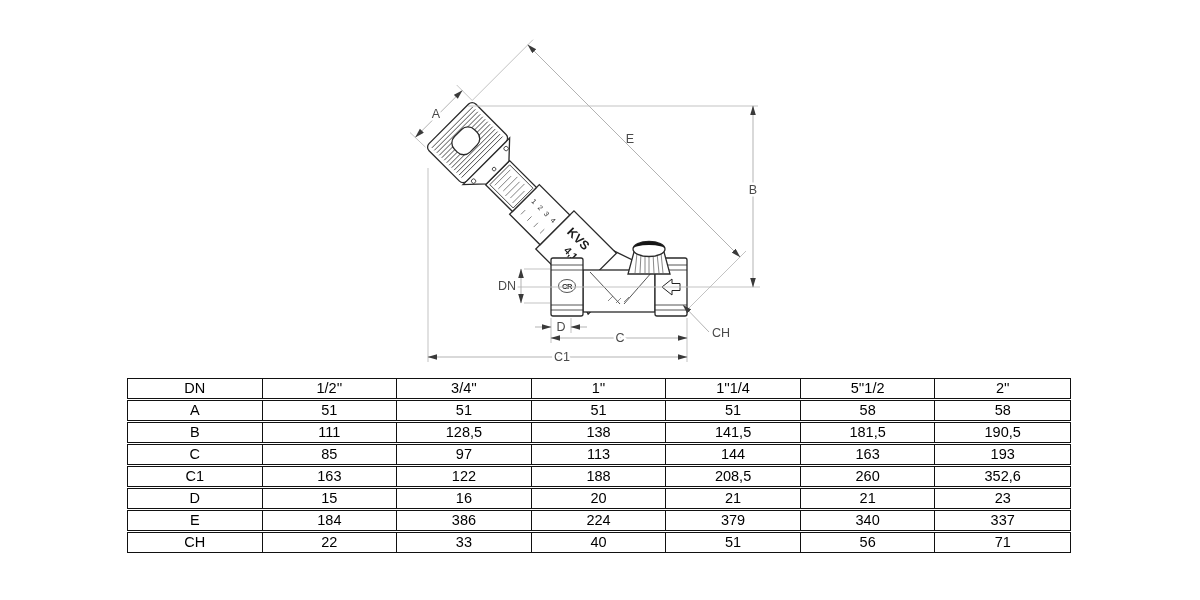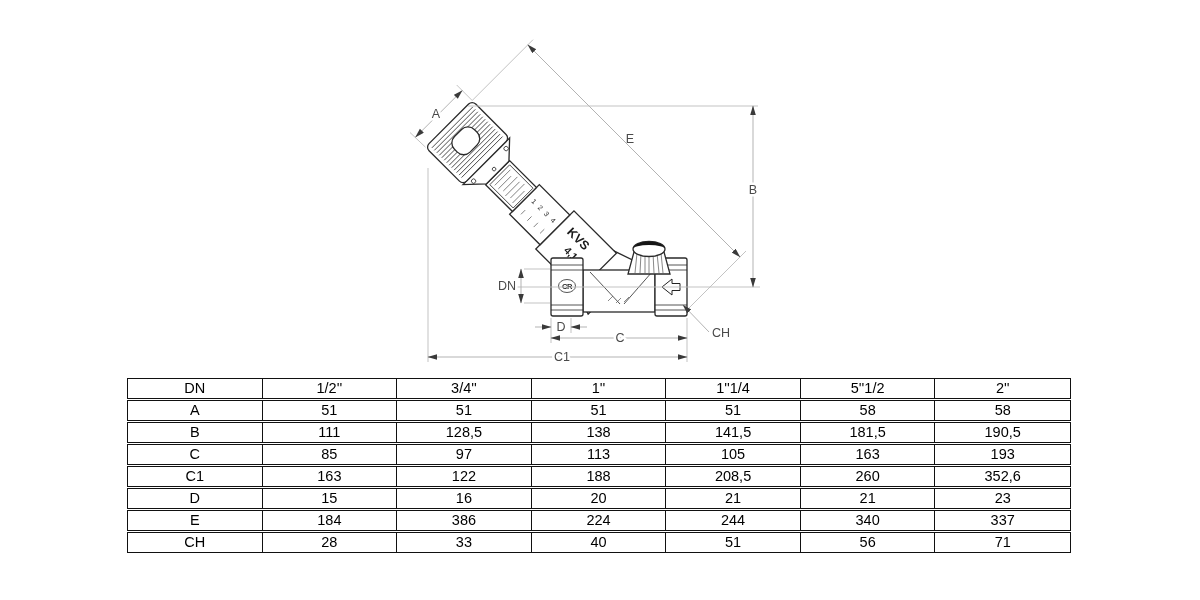--- a/index.html
+++ b/index.html
@@ -226,21 +226,21 @@
       <div class="t-cell">138</div>
       <div class="t-cell">141,5</div>
       <div class="t-cell">181,5</div>
       <div class="t-cell">190,5</div>
     </div>
     <div class="t-row">
       <div class="t-cell">C</div>
       <div class="t-cell">85</div>
       <div class="t-cell">97</div>
       <div class="t-cell">113</div>
-      <div class="t-cell">105</div>
+      <div class="t-cell">144</div>
       <div class="t-cell">163</div>
       <div class="t-cell">193</div>
     </div>
     <div class="t-row">
       <div class="t-cell">C1</div>
       <div class="t-cell">163</div>
       <div class="t-cell">122</div>
       <div class="t-cell">188</div>
       <div class="t-cell">208,5</div>
       <div class="t-cell">260</div>
@@ -253,27 +253,27 @@
       <div class="t-cell">20</div>
       <div class="t-cell">21</div>
       <div class="t-cell">21</div>
       <div class="t-cell">23</div>
     </div>
     <div class="t-row">
       <div class="t-cell">E</div>
       <div class="t-cell">184</div>
       <div class="t-cell">386</div>
       <div class="t-cell">224</div>
-      <div class="t-cell">244</div>
+      <div class="t-cell">379</div>
       <div class="t-cell">340</div>
       <div class="t-cell">337</div>
     </div>
     <div class="t-row">
       <div class="t-cell">CH</div>
-      <div class="t-cell">28</div>
+      <div class="t-cell">22</div>
       <div class="t-cell">33</div>
       <div class="t-cell">40</div>
       <div class="t-cell">51</div>
       <div class="t-cell">56</div>
       <div class="t-cell">71</div>
     </div>
   </div>
 </div>
 
 </body></html>

